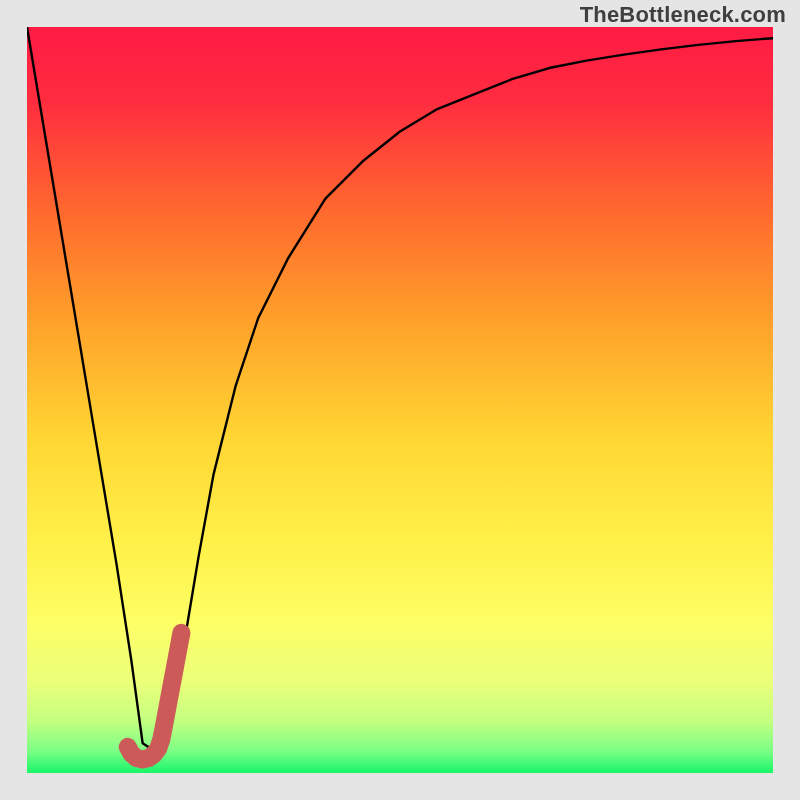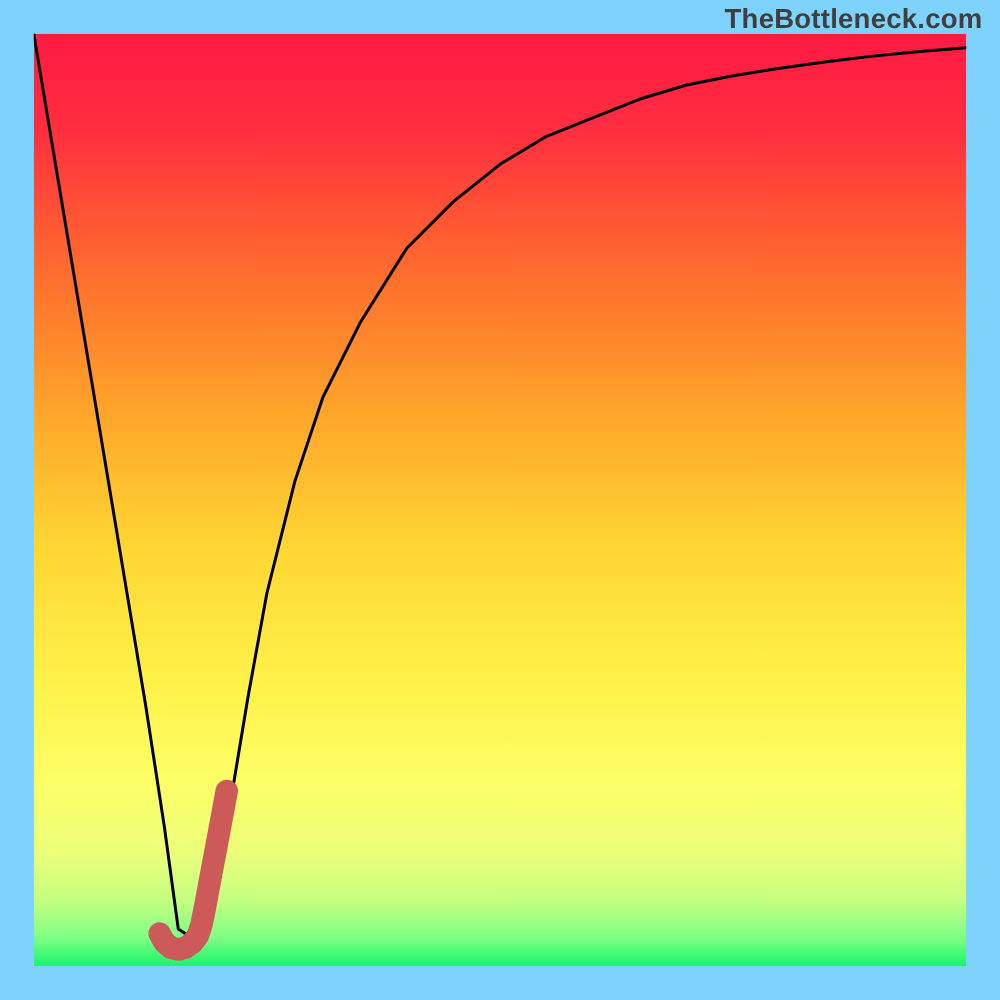--- a/index.html
+++ b/index.html
@@ -9,21 +9,21 @@
     height: 800px;
     overflow: hidden;
     background: #000;
     font-family: Arial, Helvetica, sans-serif;
   }
   .frame {
     position: absolute;
     top: 0; left: 0;
     width: 800px;
     height: 800px;
-    background: #7dd3fc;
+    background: #e5e5e5;
   }
   .watermark {
     position: absolute;
     top: 2px;
     right: 14px;
     font-size: 22px;
     font-weight: 600;
     color: #3f3f3f;
     letter-spacing: 0.2px;
   }

